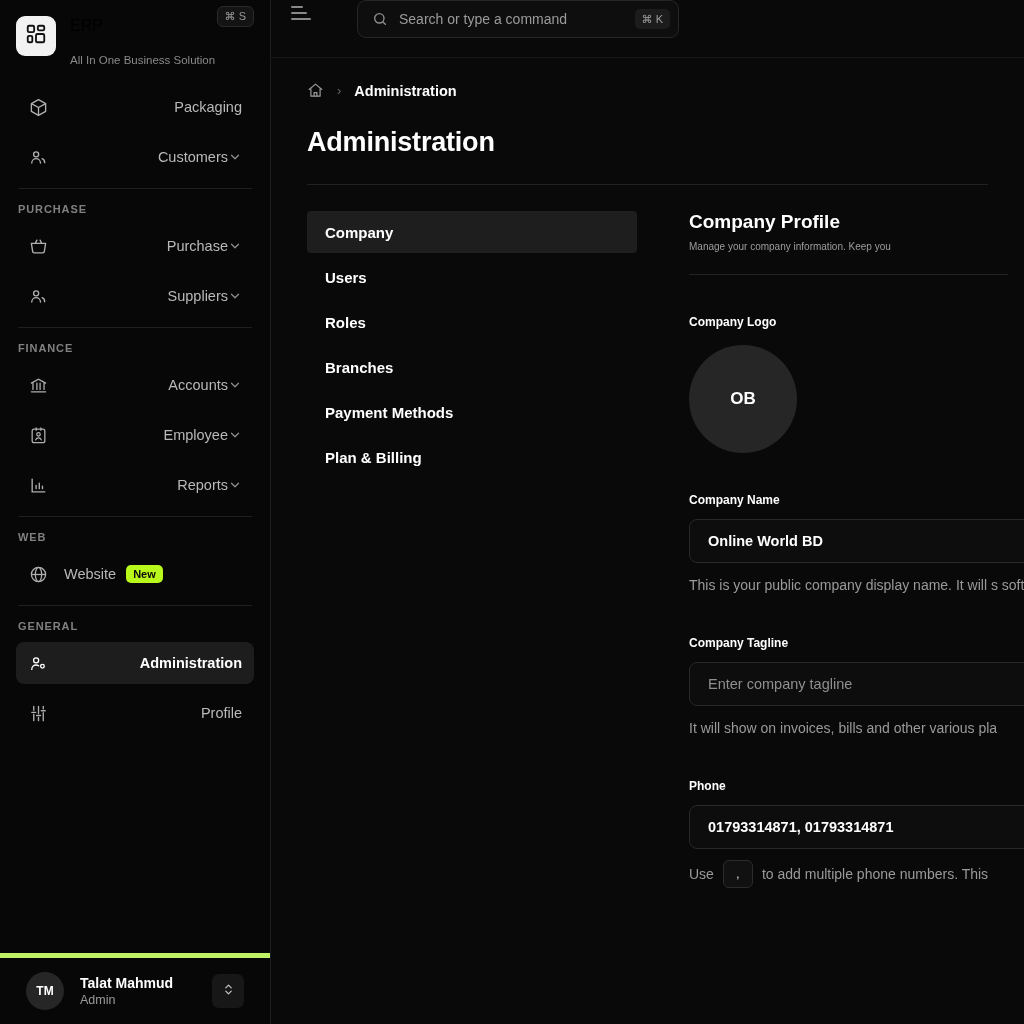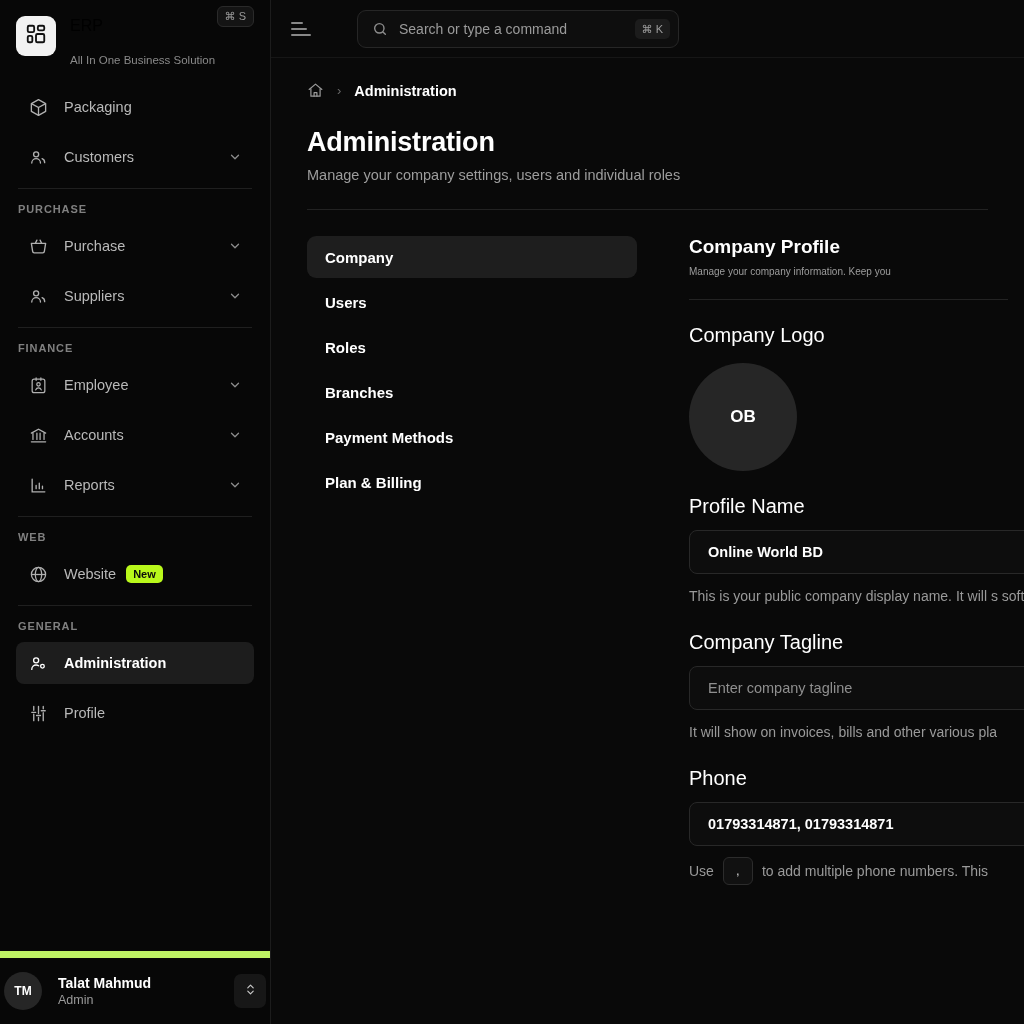--- a/index.html
+++ b/index.html
@@ -40,21 +40,21 @@
     color: #9a9a9a; font-size: 11px;
     padding: 3px 7px; display: flex; align-items: center; gap: 3px;
     line-height: 13px;
   }
 
   .nav { padding: 18px 16px 0 16px; flex: 1 1 auto; overflow: hidden; }
   .nav-item {
     display: flex; align-items: center;
     height: 42px; padding: 0 12px; border-radius: 8px;
     color: #b9b9b9; font-size: 14.5px;
-    margin-bottom: 8px; position: relative; cursor: pointer;
+    margin-bottom: 8px; position: relative; cursor: pointer; text-align: right;
   }
   .nav-item .ico {
     width: 20px; height: 20px; flex: 0 0 20px;
     display: flex; align-items: center; justify-content: center;
     margin-right: 16px; color: #b0b0b0;
   }
   .nav-item .lbl { flex: 1 1 auto; white-space: nowrap; }
   .nav-item .chev { width: 14px; height: 14px; color: #8c8c8c; flex: 0 0 14px; }
   .nav-item.active { background: #1d1d1d; color: #ffffff; font-weight: bold; }
   .nav-item.active .ico { color: #ffffff; }
@@ -64,42 +64,42 @@
     border-radius: 5px; padding: 2px 7px; margin-left: 10px;
     line-height: 14px;
   }
   .divider { height: 1px; background: #1f1f1f; margin: 10px 2px 14px 2px; }
   .section-label {
     font-size: 11px; font-weight: bold; color: #808080;
     letter-spacing: .9px; padding: 0 2px 10px 2px; text-transform: uppercase;
   }
 
   .user-box {
-    border-top: 7px solid #bef264;
-    padding: 14px 4px; display: flex; align-items: center;
+    border-top: 5px solid #bef264;
+    padding: 14px 26px; display: flex; align-items: center;
     flex: 0 0 auto;
   }
   .avatar-circle {
     width: 38px; height: 38px; flex: 0 0 38px; border-radius: 50%;
     background: #262626; color: #ffffff; font-size: 12px; font-weight: bold;
     display: flex; align-items: center; justify-content: center;
   }
   .user-meta { margin-left: 16px; flex: 1 1 auto; }
   .user-name { font-size: 14px; font-weight: bold; color: #ffffff; line-height: 18px; }
   .user-role { font-size: 12.5px; color: #9a9a9a; line-height: 17px; }
   .user-switch {
     width: 32px; height: 34px; border-radius: 7px; background: #171717;
     display: flex; align-items: center; justify-content: center; color: #c9c9c9;
     cursor: pointer;
   }
 
   
   .main { flex: 1 1 auto; height: 1024px; background: #090909; overflow: hidden; position: relative; }
   .topbar {
-    height: 58px; display: flex; align-items: center;
+    height: 58px; display: flex; 
     padding: 0 20px; border-bottom: 1px solid #161616;
   }
   .collapse-btn {
     width: 26px; height: 26px; display: flex; flex-direction: column;
     justify-content: center; gap: 4px; cursor: pointer; flex: 0 0 26px;
   }
   .collapse-btn i { display: block; height: 2px; background: #888888; border-radius: 1px; }
   .collapse-btn i:nth-child(1) { width: 12px; }
   .collapse-btn i:nth-child(2) { width: 16px; }
   .collapse-btn i:nth-child(3) { width: 20px; }
@@ -130,35 +130,35 @@
 
   .page-head { padding: 28px 36px 0 36px; }
   .page-title { font-size: 27px; font-weight: bold; color: #ffffff; letter-spacing: -.2px; }
   .page-sub { font-size: 14.5px; color: #9d9d9d; margin-top: 9px; }
   .head-rule { height: 1px; background: #222222; margin: 26px 36px 0 36px; }
 
   .content { display: flex; padding: 26px 0 0 36px; }
   .tabs { width: 330px; flex: 0 0 330px; }
   .tab {
     height: 42px; display: flex; align-items: center;
-    padding: 0 18px; border-radius: 9px; margin-bottom: 3px;
+    padding: 0 18px; border-radius: 4px; margin-bottom: 3px;
     color: #ffffff; font-size: 15px; font-weight: bold; cursor: pointer;
   }
   .tab.active { background: #1e1e1e; }
 
   .panel { flex: 1 1 auto; padding-left: 52px; padding-right: 16px; min-width: 0; }
   .panel-title { font-size: 19px; font-weight: bold; color: #ffffff; }
   .panel-sub {
     font-size: 10px; color: #9d9d9d; margin-top: 8px;
     white-space: nowrap; overflow: hidden;
   }
   .panel-rule { height: 1px; background: #232323; margin: 22px 0 0 0; }
 
   .field { padding-top: 24px; }
-  .field-label { font-size: 20px; font-weight: normal; color: #ffffff; }
+  .field-label { font-size: 12px; font-weight: bold; color: #ffffff; margin-top: 16px; }
   .logo-circle {
     width: 108px; height: 108px; border-radius: 50%;
     background: #262626; margin-top: 16px;
     display: flex; align-items: center; justify-content: center;
     color: #ffffff; font-size: 17px; font-weight: bold;
   }
   .input-box {
     margin-top: 12px; height: 44px; width: 640px;
     background: #0d0d0d; border: 1px solid #282828; border-radius: 8px;
     display: flex; align-items: center; padding: 0 18px;
@@ -266,43 +266,43 @@
               <polyline points="6 9 12 15 18 9"></polyline>
             </svg>
         </span>
       </div>
 
       <div class="divider"></div>
 
       <div class="section-label">FINANCE</div>
       <div class="nav-item">
         <span class="ico">
+          <svg width="19" height="19" viewBox="0 0 24 24" fill="none" stroke="currentColor" stroke-width="1.6" stroke-linecap="round">
+            <path d="M3 9l9-5 9 5"></path>
+              <path d="M5 9v8M10 9v8M14 9v8M19 9v8"></path>
+              <path d="M3 20h18"></path>
+          </svg>
+        </span>
+        <span class="lbl">Accounts</span>
+        <span class="chev">
+          <svg width="14" height="14" viewBox="0 0 24 24" fill="none" stroke="currentColor" stroke-width="2.2" stroke-linecap="round" stroke-linejoin="round">
+              <polyline points="6 9 12 15 18 9"></polyline>
+            </svg>
+        </span>
+      </div>
+      <div class="nav-item">
+        <span class="ico">
           <svg width="19" height="19" viewBox="0 0 24 24" fill="none" stroke="currentColor" stroke-width="1.6" stroke-linecap="round" stroke-linejoin="round">
             <rect x="4" y="4" width="16" height="17" rx="2.5"></rect>
               <circle cx="12" cy="10.5" r="2.2"></circle>
             <path d="M8.5 17.5c.6-1.7 1.9-2.6 3.5-2.6s2.9.9 3.5 2.6"></path>
               <path d="M9 2.5v3M15 2.5v3"></path>
           </svg>
         </span>
         <span class="lbl">Employee</span>
-        <span class="chev">
-          <svg width="14" height="14" viewBox="0 0 24 24" fill="none" stroke="currentColor" stroke-width="2.2" stroke-linecap="round" stroke-linejoin="round">
-              <polyline points="6 9 12 15 18 9"></polyline>
-            </svg>
-        </span>
-      </div>
-      <div class="nav-item">
-        <span class="ico">
-          <svg width="19" height="19" viewBox="0 0 24 24" fill="none" stroke="currentColor" stroke-width="1.6" stroke-linecap="round">
-            <path d="M3 9l9-5 9 5"></path>
-              <path d="M5 9v8M10 9v8M14 9v8M19 9v8"></path>
-              <path d="M3 20h18"></path>
-          </svg>
-        </span>
-        <span class="lbl">Accounts</span>
         <span class="chev">
           <svg width="14" height="14" viewBox="0 0 24 24" fill="none" stroke="currentColor" stroke-width="2.2" stroke-linecap="round" stroke-linejoin="round">
               <polyline points="6 9 12 15 18 9"></polyline>
             </svg>
         </span>
       </div>
       <div class="nav-item">
         <span class="ico">
           <svg width="19" height="19" viewBox="0 0 24 24" fill="none" stroke="currentColor" stroke-width="1.7" stroke-linecap="round">
             <path d="M4 4v16h16"></path>
@@ -400,21 +400,20 @@
             <path d="M5.5 9.5V20h13V9.5"></path>
             <path d="M10 20v-5h4v5"></path>
         </svg>
       </span>
       <span class="sep">›</span>
       <span class="cur">Administration</span>
     </div>
 
     <div class="page-head">
       <div class="page-title">Administration</div>
-      <div class="page-sub">Manage your company settings, users and individual roles</div>
     </div>
     <div class="head-rule"></div>
 
     <div class="content">
 
       <div class="tabs">
         <div class="tab active">Company</div>
         <div class="tab">Users</div>
         <div class="tab">Roles</div>
         <div class="tab">Branches</div>
@@ -426,21 +425,21 @@
         <div class="panel-title">Company Profile</div>
         <div class="panel-sub">Manage your company information. Keep you</div>
         <div class="panel-rule"></div>
 
         <div class="field">
           <div class="field-label">Company Logo</div>
           <div class="logo-circle">OB</div>
         </div>
 
         <div class="field">
-          <div class="field-label">Profile Name</div>
+          <div class="field-label">Company Name</div>
           <div class="input-box">
             <input type="text" value="Online World BD" style="">
           </div>
           <div class="helper">This is your public company display name. It will s software.</div>
         </div>
 
         <div class="field">
           <div class="field-label">Company Tagline</div>
           <div class="input-box">
             <input type="text" placeholder="Enter company tagline" style="">

